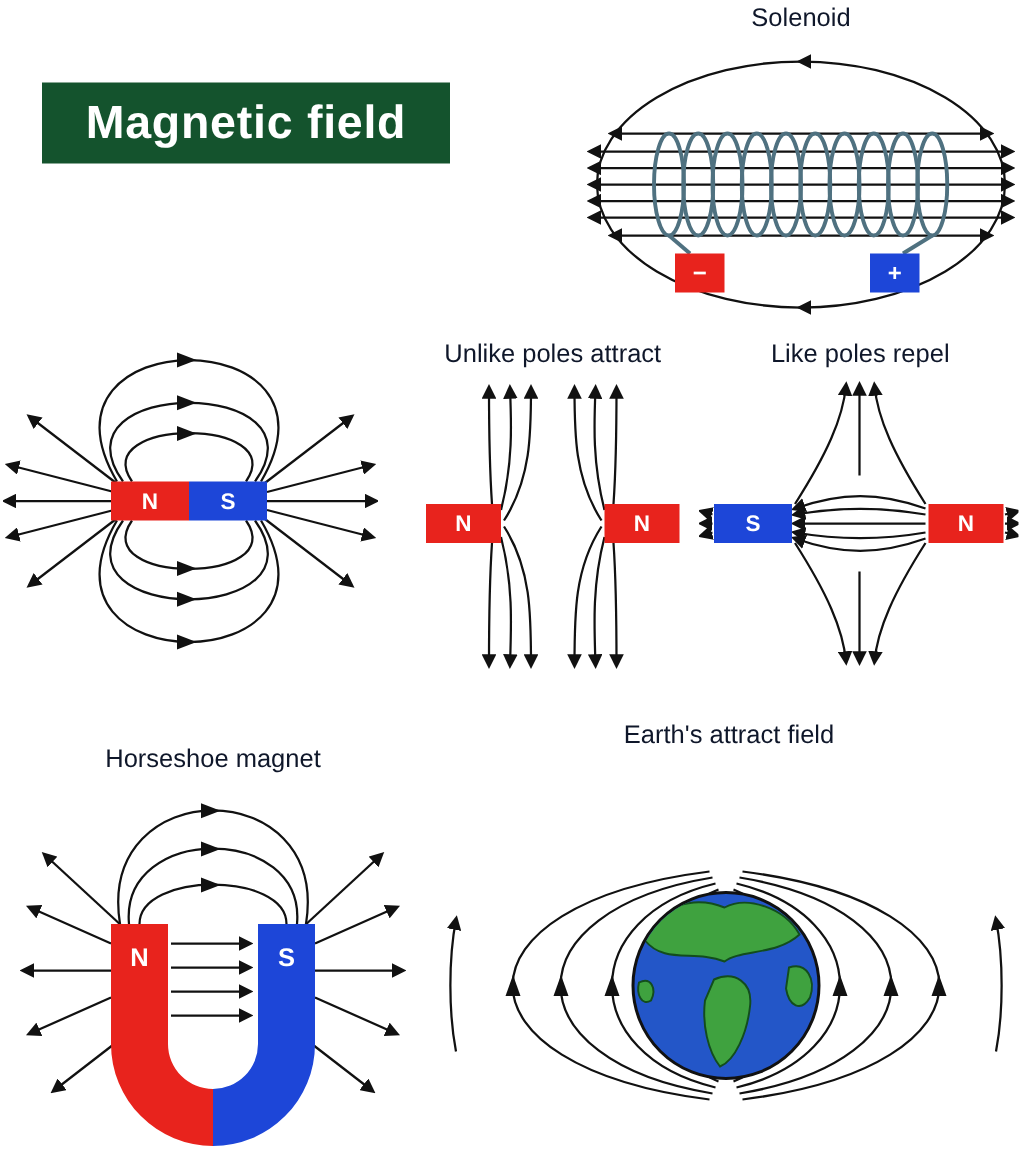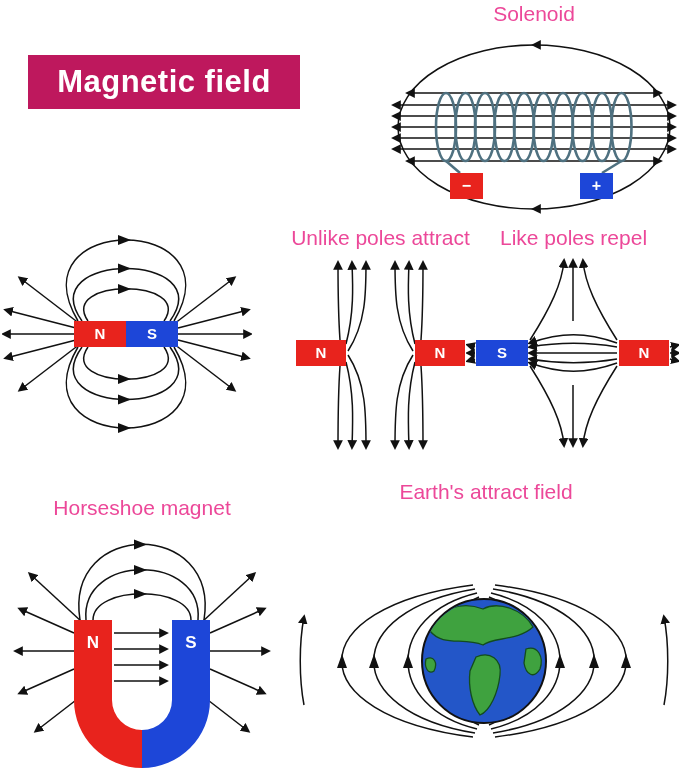--- a/index.html
+++ b/index.html
@@ -2,32 +2,32 @@
 <html><head>
 <meta charset="utf-8">
 <style>
   html,body{margin:0;padding:0;}
   body{
     width:679px;height:782px;position:relative;background:#ffffff;
     font-family:"Liberation Sans", sans-serif;color:#000;overflow:hidden;
   }
   .banner{
     position:absolute;left:28px;top:55px;width:272px;height:54px;
-    background:#be185d;display:flex;align-items:center;justify-content:center;
+    background:#14532d;display:flex;align-items:center;justify-content:center;
   }
   .banner span{color:#fff;font-size:31px;font-weight:800;letter-spacing:.5px;}
   .panel{position:absolute;}
-  .plabel{font-size:21px;text-align:center;color:#ec4899;margin-bottom:5px;white-space:nowrap;}
+  .plabel{font-size:17px;text-align:center;color:#0f172a;margin-bottom:5px;white-space:nowrap;}
   svg{display:block;}
   .fl{stroke:#111;stroke-width:1.5;fill:none;}
   .coil{stroke:#4f7180;stroke-width:2.6;fill:none;}
   .poleText{fill:#fff;font-weight:bold;font-family:"Liberation Sans",sans-serif;text-anchor:middle;}
   #p-solenoid{left:388px;top:2px;width:292px;}
   #p-bar{left:2px;top:226px;width:250px;}
-  #p-unlike{left:288px;top:226px;width:185px;}
+  #p-unlike{left:276px;top:226px;width:185px;}
   #p-like{left:466px;top:226px;width:215px;}
   #p-horseshoe{left:12px;top:496px;width:260px;}
   #p-earth{left:298px;top:480px;width:376px;}
 </style>
 </head>
 <body>
 
 <svg width="0" height="0" style="position:absolute" aria-hidden="true">
   <defs>
     <marker id="arr" viewBox="0 0 10 10" refX="7" refY="5" markerWidth="6.5" markerHeight="6.5" orient="auto">

